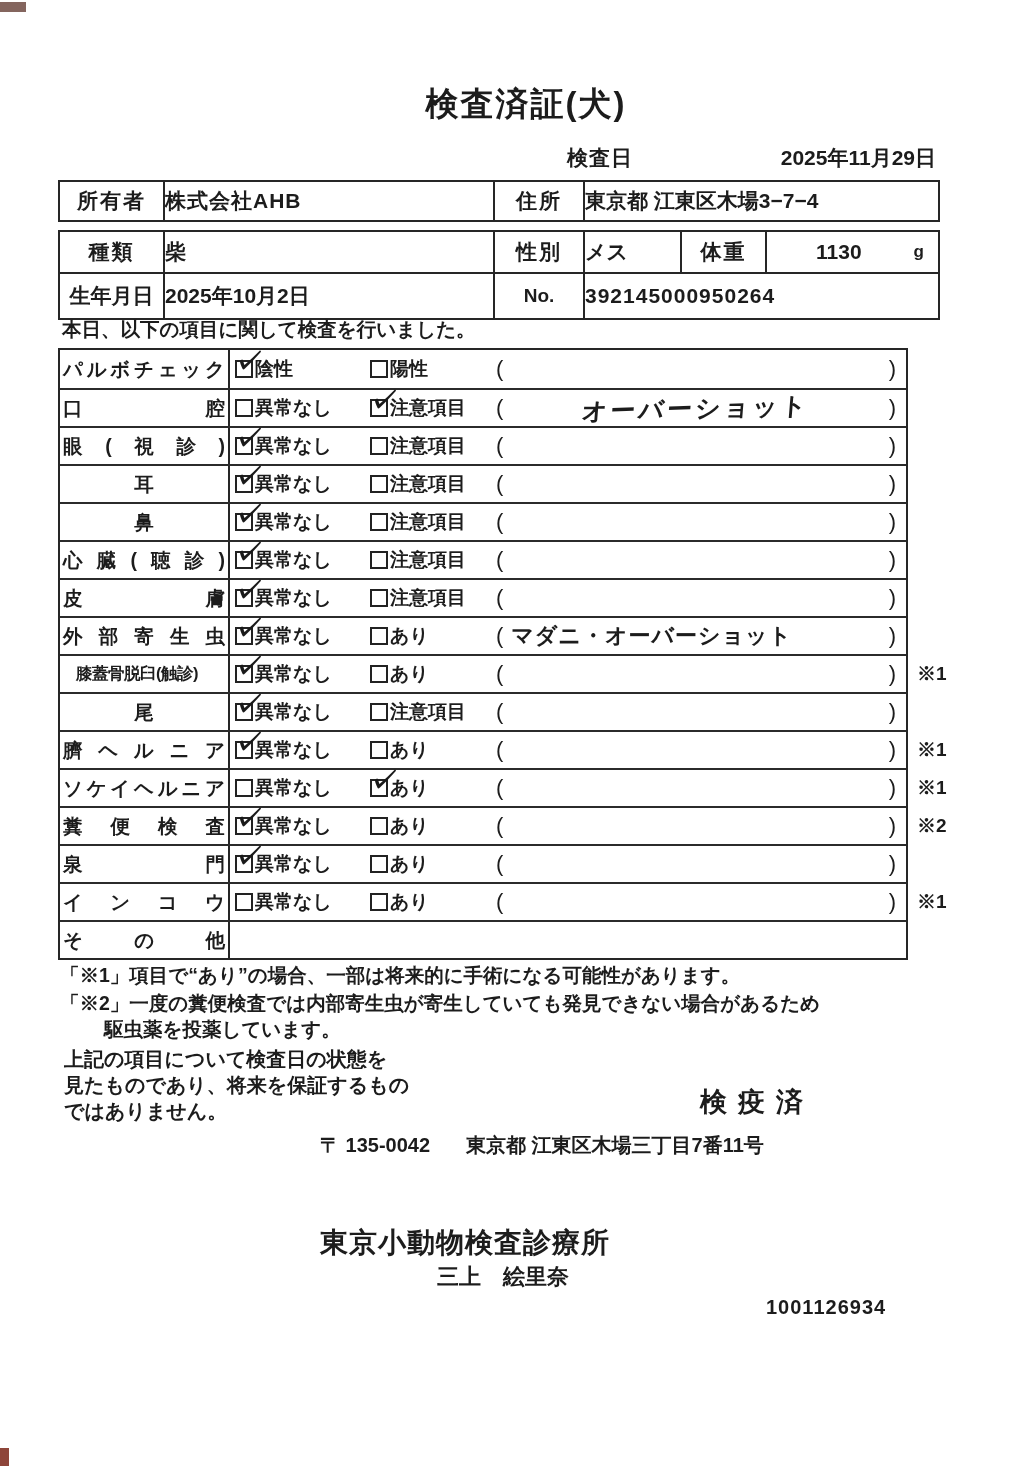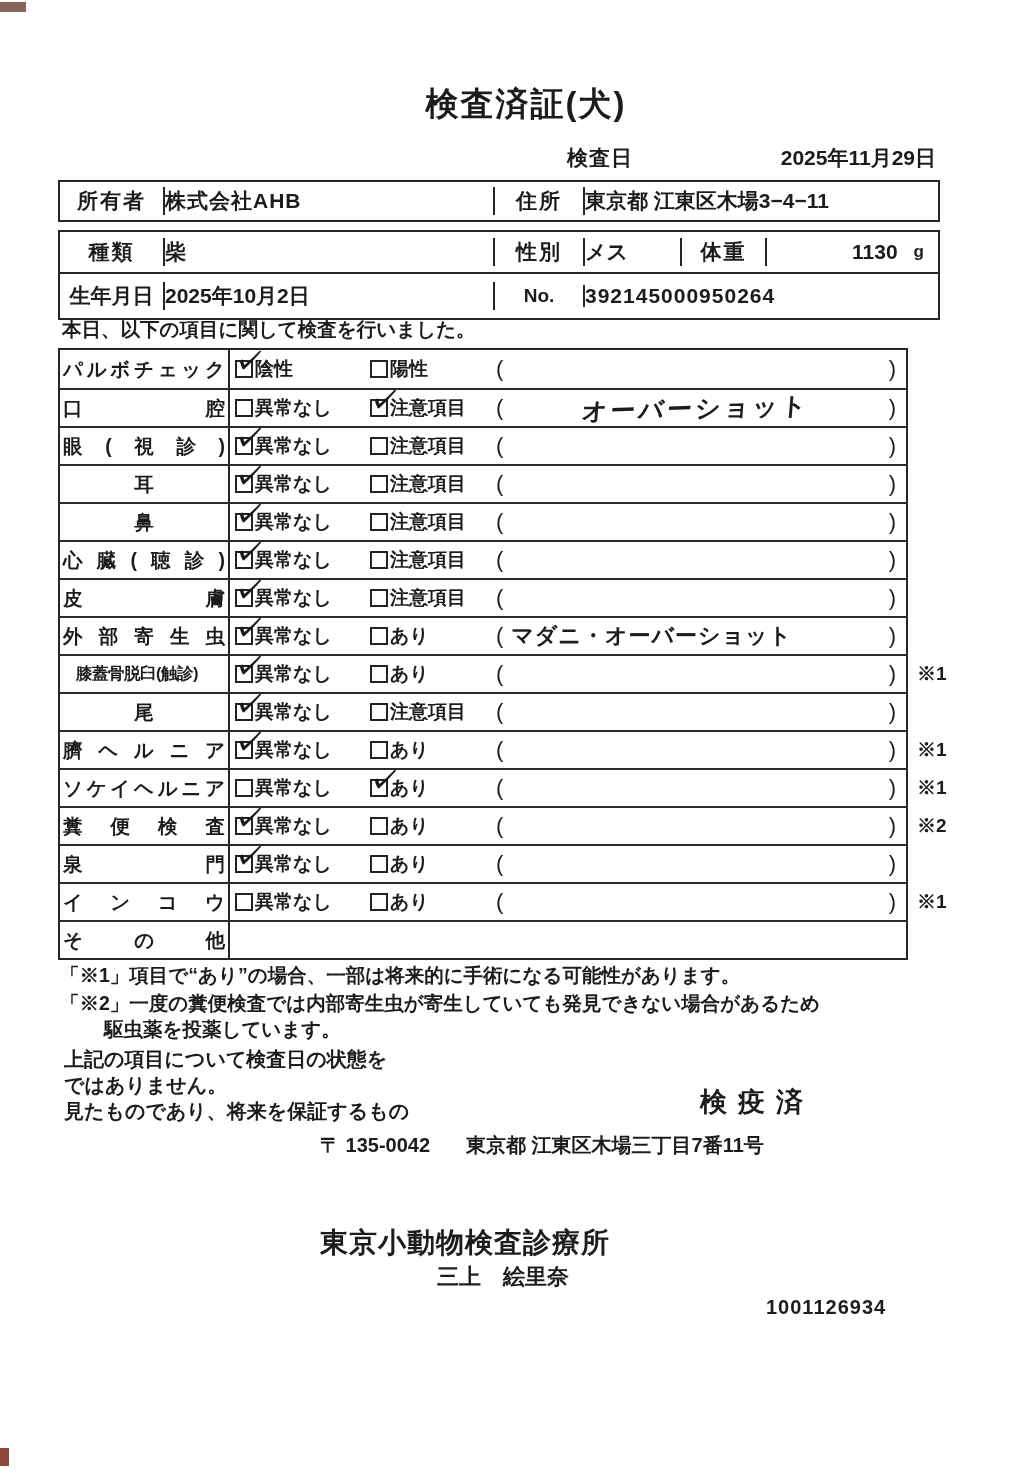--- a/index.html
+++ b/index.html
@@ -11,21 +11,21 @@
 
   
   .title{position:absolute;top:82px;left:2px;width:1000px;text-align:center;
          font-size:33px;font-weight:700;letter-spacing:2px;padding-left:24px;}
   .date-line{position:absolute;top:144px;left:0;width:1012px;height:28px;}
   .date-label{position:absolute;left:567px;font-size:21px;font-weight:600;letter-spacing:1px;}
   .date-value{position:absolute;right:76px;font-size:21px;font-weight:600;}
 
   
   .hbox{position:absolute;left:58px;width:882px;border:2px solid #262626;box-sizing:border-box;}
-  .hrow{display:flex;box-sizing:border-box;align-items:center;}
+  .hrow{display:flex;box-sizing:border-box;}
   .hrow + .hrow{border-top:2px solid #262626;}
   .hcell{box-sizing:border-box;display:flex;align-items:center;font-size:21px;font-weight:600;
          border-right:2px solid #262626;overflow:hidden;white-space:nowrap;}
   .hcell:last-child{border-right:none;}
   .hcell.lab{justify-content:center;letter-spacing:2px;}
   .hcell.val{}
   .hcell.num{justify-content:flex-end;padding-right:14px;}
   .unit{font-size:17px;margin-left:16px;font-weight:600;}
 
   .intro{position:absolute;left:62px;top:316px;font-size:19.5px;font-weight:700;}
@@ -85,32 +85,32 @@
   <div class="date-line">
     <span class="date-label">検査日</span>
     <span class="date-value">2025年11月29日</span>
   </div>
 
   <div class="hbox" style="top:180px;">
     <div class="hrow" style="height:38px;">
       <div class="hcell lab" style="width:105px;">所有者</div>
       <div class="hcell val" style="width:330px;letter-spacing:1px;">株式会社AHB</div>
       <div class="hcell lab" style="width:90px;">住所</div>
-      <div class="hcell val" style="flex:1;">東京都 江東区木場3−4−11</div>
+      <div class="hcell val" style="flex:1;">東京都 江東区木場3−7−4</div>
     </div>
   </div>
 
   <div class="hbox" style="top:230px;">
     <div class="hrow" style="height:40px;">
       <div class="hcell lab" style="width:105px;">種類</div>
       <div class="hcell val" style="width:330px;">柴</div>
       <div class="hcell lab" style="width:90px;">性別</div>
       <div class="hcell val" style="width:97px;">メス</div>
       <div class="hcell lab" style="width:85px;">体重</div>
-      <div class="hcell num" style="flex:1;">
+      <div class="hcell num" style="flex:1;gap:36px;">
         <span>1130</span>
         <span class="unit">g</span>
       </div>
     </div>
     <div class="hrow" style="height:46px;">
       <div class="hcell lab" style="width:105px;letter-spacing:0;">生年月日</div>
       <div class="hcell val" style="width:330px;">2025年10月2日</div>
       <div class="hcell lab" style="width:90px;font-size:19px;letter-spacing:0;">No.</div>
       <div class="hcell val" style="flex:1;letter-spacing:1px;">392145000950264</div>
     </div>
@@ -491,22 +491,22 @@
         <div class="exam-content"></div>
       </div>
     </div>
 
   <div class="fn1">「※1」項目で“あり”の場合、一部は将来的に手術になる可能性があります。</div>
   <div class="fn2">「※2」一度の糞便検査では内部寄生虫が寄生していても発見できない場合があるため</div>
   <div class="fn3">駆虫薬を投薬しています。</div>
 
   <div class="disclaimer">
     <div>上記の項目について検査日の状態を</div>
+    <div>見たものであり、将来を保証するもの</div>
     <div>ではありません。</div>
-    <div>見たものであり、将来を保証するもの</div>
   </div>
 
   <div class="stamp">検疫済</div>
 
   <div class="addr-line">
     <span class="postal">〒 135-0042</span>
     <span class="address">東京都 江東区木場三丁目7番11号</span>
   </div>
   <div class="clinic">東京小動物検査診療所</div>
   <div class="vet">三上　絵里奈</div>

